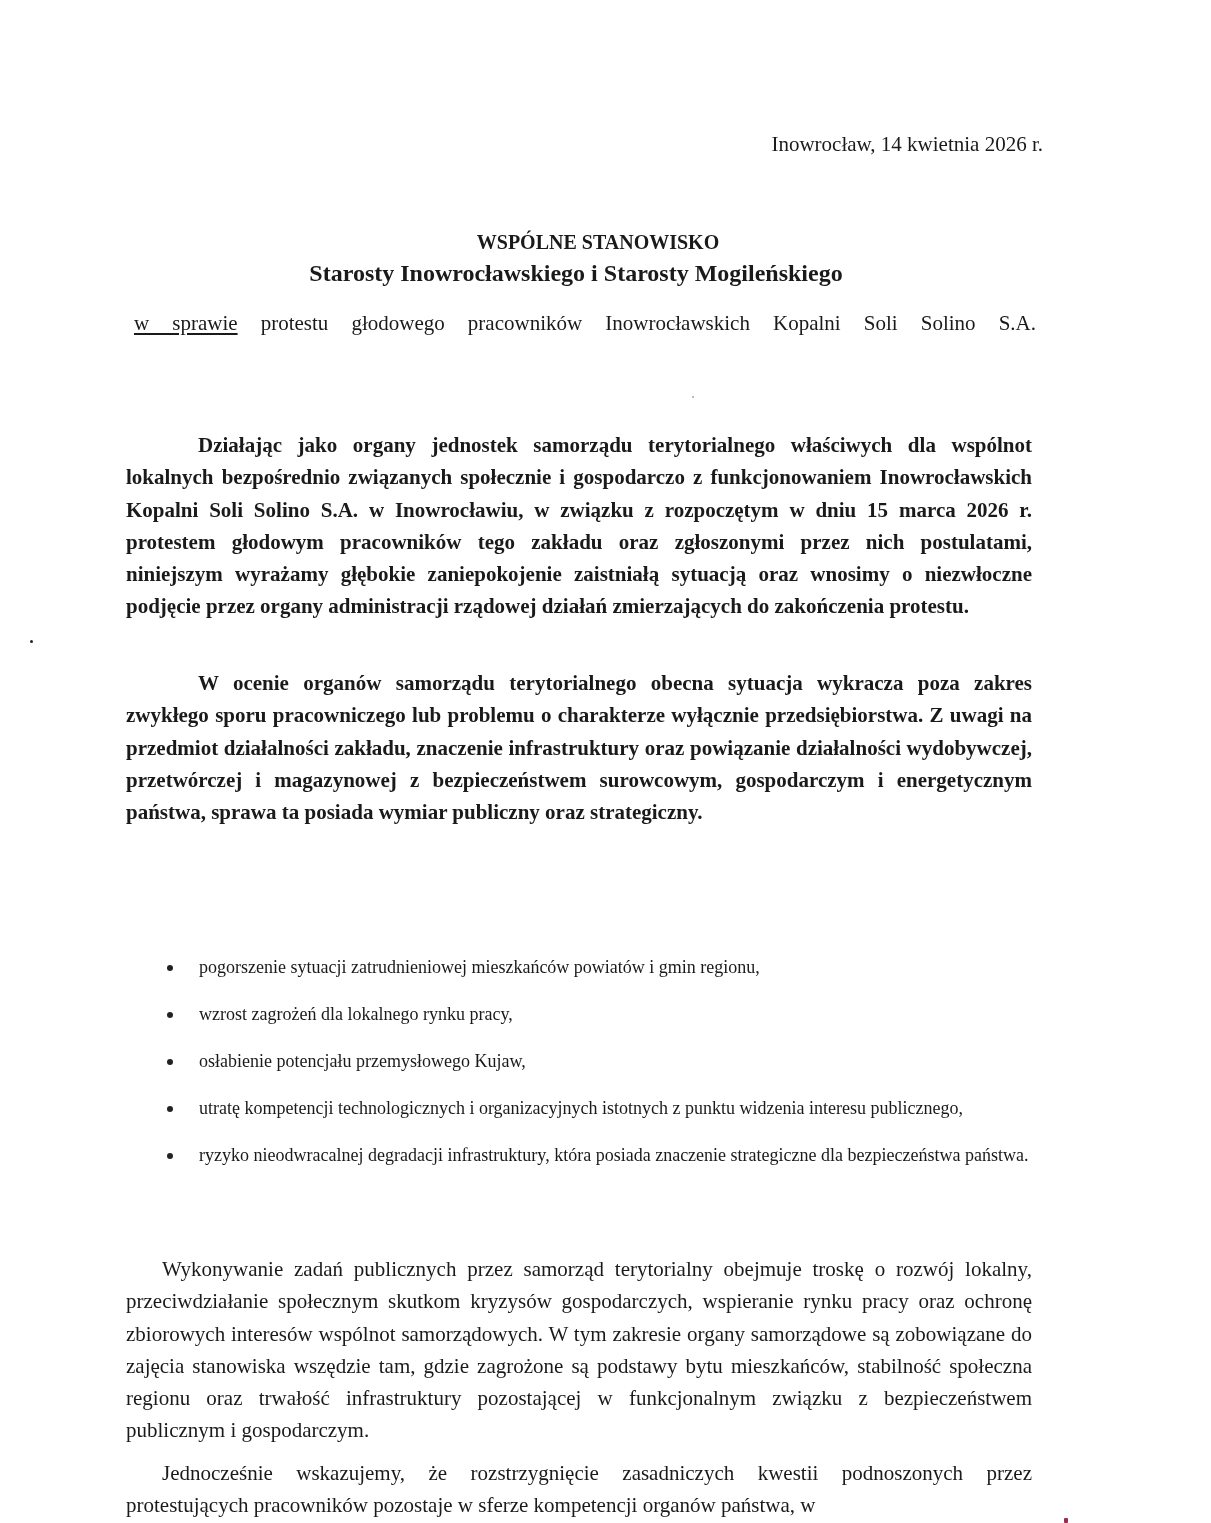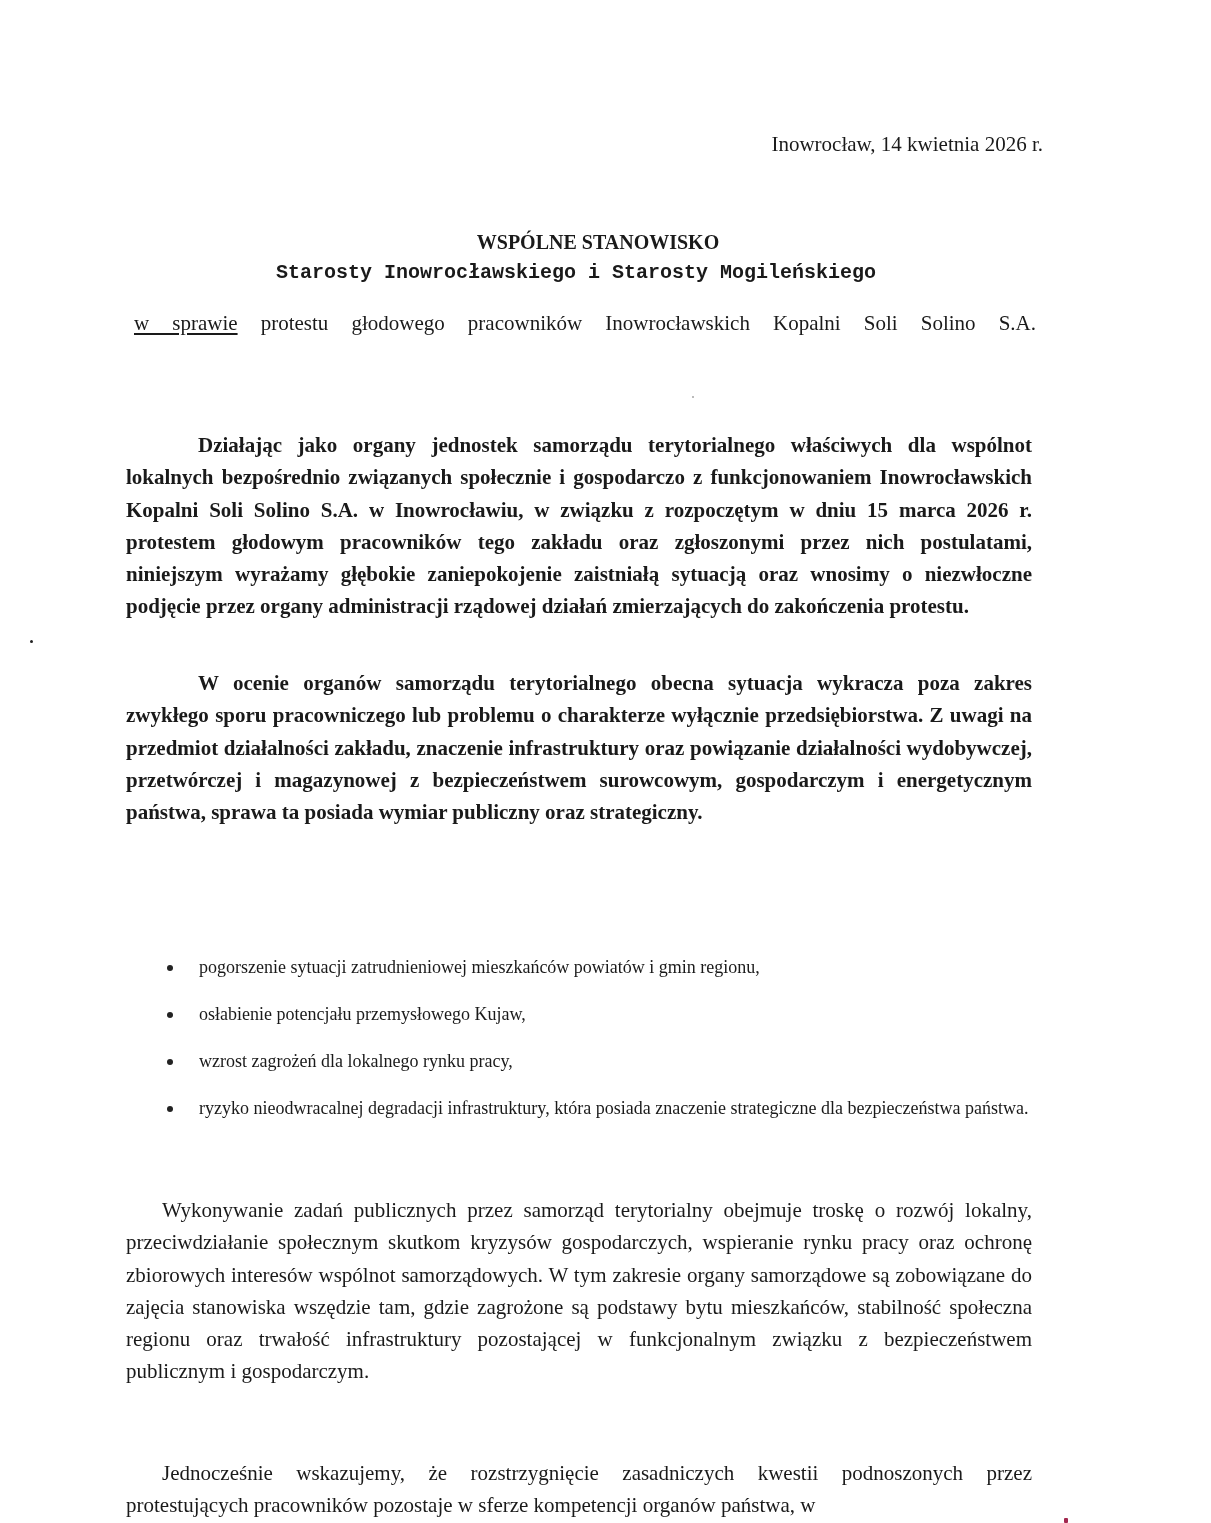--- a/index.html
+++ b/index.html
@@ -40,23 +40,22 @@
       line-height: 28px;
       margin-left: 22px;
     }
     .subtitle {
       position: absolute;
       top: 259px;
       left: 0;
       width: 1152px;
       text-align: center;
       font-weight: bold;
-      font-size: 20px;
+      font-size: 24px;
       line-height: 28px;
-      font-family: Liberation Mono, monospace;
     }
     .subject {
       position: absolute;
       top: 307px;
       left: 126px;
       width: 910px;
       font-size: 21px;
       line-height: 32px;
     }
     .subject .l1 {
@@ -82,21 +81,21 @@
       position: absolute;
       left: 126px;
       width: 906px;
       font-size: 21px;
       line-height: 32.3px;
       text-align: justify;
     }
     .p1 { top: 429px; }
     .p2 { top: 667px; }
     .p3 { top: 872px; }
-    .p4 { top: 1194px; }
+    .p4 { top: 1253px; }
     .p5 { top: 1457px; }
     .indent-lg { text-indent: 72px; font-weight: bold; }
     .indent-sm { text-indent: 36px; }
     .p3 { text-align: left; }
     .bullets {
       position: absolute;
       top: 951px;
       left: 126px;
       width: 906px;
       margin: 0;
@@ -160,25 +159,29 @@
   <p class="body-text p2 indent-lg" style="margin:0">W ocenie organów samorządu terytorialnego obecna sytuacja wykracza poza zakres zwykłego sporu pracowniczego lub problemu o charakterze wyłącznie przedsiębiorstwa. Z uwagi na przedmiot działalności zakładu, znaczenie infrastruktury oraz powiązanie działalności wydobywczej, przetwórczej i magazynowej z bezpieczeństwem surowcowym, gospodarczym i energetycznym państwa, sprawa ta posiada wymiar publiczny oraz strategiczny.</p>
 
 
   <ul class="bullets">
     <li>
       <span class="dot"></span>
       <span>pogorszenie sytuacji zatrudnieniowej mieszkańców powiatów i gmin regionu,</span>
     </li>
     <li>
       <span class="dot"></span>
+      <span>wzrost zagrożeń dla lokalnego rynku pracy,</span>
+    </li>
+    <li>
+      <span class="dot"></span>
       <span>osłabienie potencjału przemysłowego Kujaw,</span>
     </li>
     <li>
       <span class="dot"></span>
-      <span>wzrost zagrożeń dla lokalnego rynku pracy,</span>
+      <span>utratę kompetencji technologicznych i organizacyjnych istotnych z punktu widzenia interesu publicznego,</span>
     </li>
     <li>
       <span class="dot"></span>
       <span>ryzyko nieodwracalnej degradacji infrastruktury, która posiada znaczenie strategiczne dla bezpieczeństwa państwa.</span>
     </li>
   </ul>
 
   <p class="body-text p4 indent-sm" style="margin:0">Wykonywanie zadań publicznych przez samorząd terytorialny obejmuje troskę o rozwój lokalny, przeciwdziałanie społecznym skutkom kryzysów gospodarczych, wspieranie rynku pracy oraz ochronę zbiorowych interesów wspólnot samorządowych. W tym zakresie organy samorządowe są zobowiązane do zajęcia stanowiska wszędzie tam, gdzie zagrożone są podstawy bytu mieszkańców, stabilność społeczna regionu oraz trwałość infrastruktury pozostającej w funkcjonalnym związku z bezpieczeństwem publicznym i gospodarczym.</p>
 
   <p class="body-text p5 indent-sm" style="margin:0">Jednocześnie wskazujemy, że rozstrzygnięcie zasadniczych kwestii podnoszonych przez protestujących pracowników pozostaje w sferze kompetencji organów państwa, w</p>

